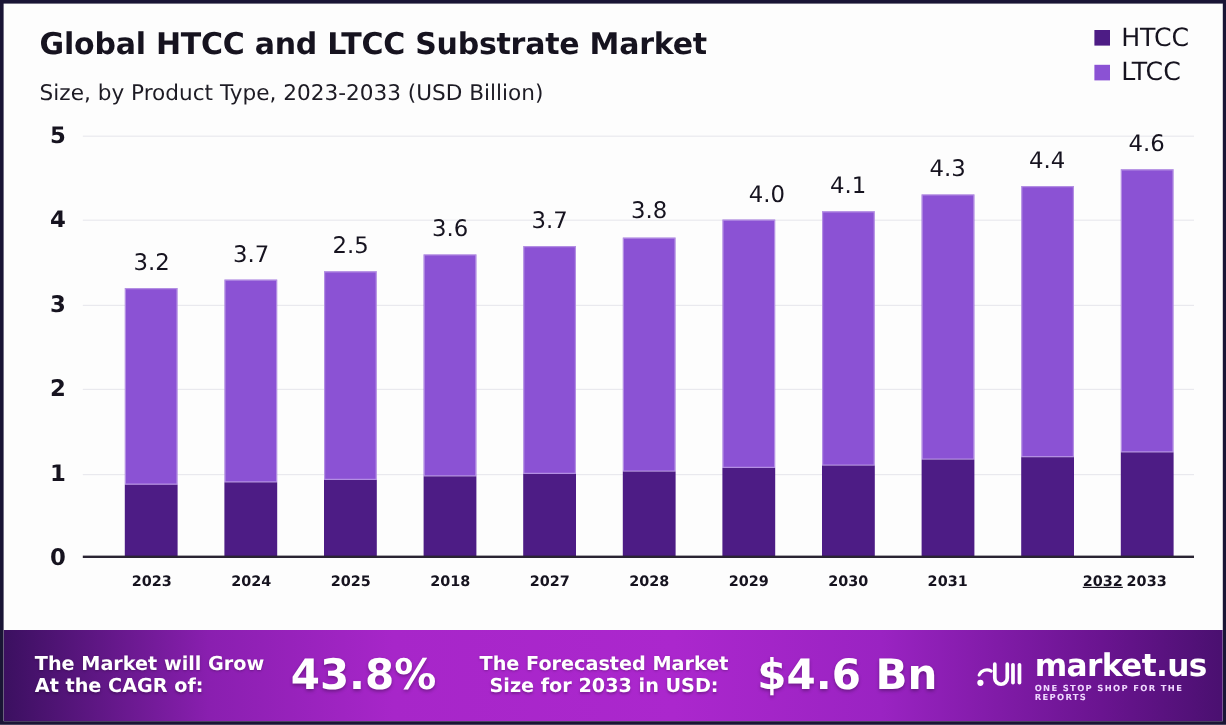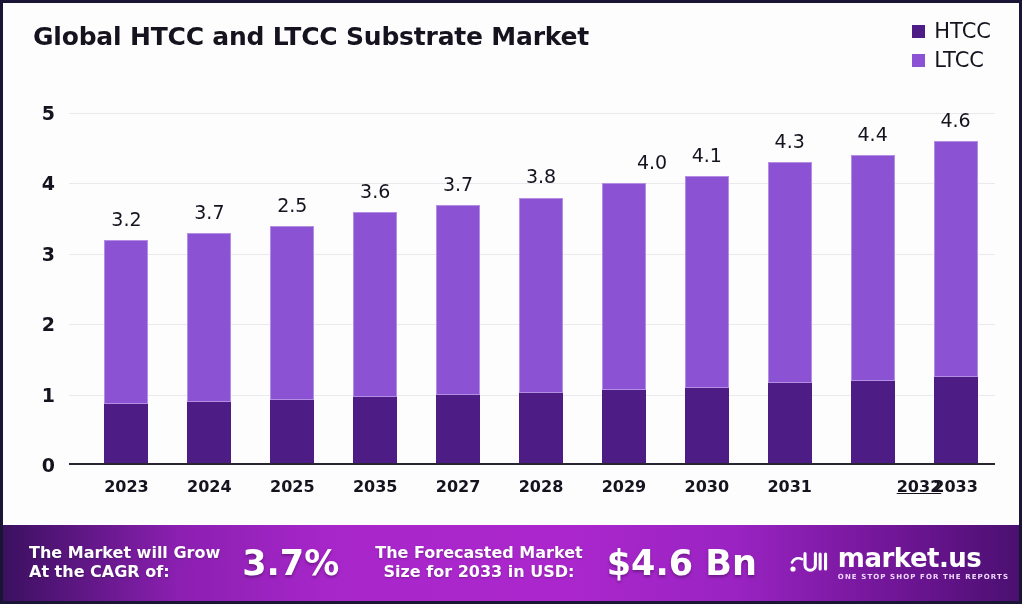--- a/index.html
+++ b/index.html
@@ -60,21 +60,21 @@
   }
   .seg-ltcc{width:100%;box-sizing:border-box;}
   .seg-htcc{width:100%;box-sizing:border-box;}
   .bar-value{
     position:absolute;left:50%;transform:translateX(-50%);
     font-size:19px;color:#16131f;white-space:nowrap;
   }
   .xtick{
     position:absolute;top:364px;left:50%;
     transform:translateX(-50%);
-    font-size:16px;font-weight:bold;color:#16131f;
+    font-size:12px;font-weight:bold;color:#16131f;
     white-space:nowrap;
   }
   
   #banner{
     position:absolute;left:0;right:0;bottom:0;height:76px;
     display:flex;align-items:center;
     background:linear-gradient(90deg,#3b1060 0%,#8a1fb0 17%,#a726c9 32%,#ab27cd 55%,#9a23c2 72%,#6a1490 90%,#4a1070 100%);
     overflow:hidden;
   }
   .banner-text{
@@ -100,20 +100,21 @@
     color:#f0d9ff;font-size:7px;font-weight:bold;letter-spacing:1.1px;
     margin-top:3px;
   }
 </style>
 </head>
 <body>
 
 <div id="frame">
 
   <div id="chart-title">Global HTCC and LTCC Substrate Market</div>
+  <div id="chart-subtitle">Size, by Product Type, 2023-2033 (USD Billion)</div>
 
   <div id="legend">
     <div class="legend-item">
       <span class="legend-swatch" style="background:#4D1C85;"></span>
       <span class="legend-label">HTCC</span>
     </div>
     <div class="legend-item">
       <span class="legend-swatch" style="background:#8B52D4;"></span>
       <span class="legend-label">LTCC</span>
     </div>
@@ -163,21 +164,21 @@
         <div class="bar-value" style="left: 389.091px; top: 59.52px;">3.7</div>
         <div class="bar-group" style="left: 450px; width: 44px; height: 267.52px;">
           <div class="seg-ltcc" style="height: 195.712px; background: rgb(139, 82, 212); box-shadow: rgba(255, 255, 255, 0.35) 0px 0px 0px 1px inset;"></div>
           <div class="seg-htcc" style="height: 71.808px; background: rgb(77, 28, 133);"></div>
         </div>
         <div class="bar-value" style="left: 472px; top: 52.48px;">3.8</div>
         <div class="bar-group" style="left: 532.909px; width: 44px; height: 281.6px;">
           <div class="seg-ltcc" style="height: 206.272px; background: rgb(139, 82, 212); box-shadow: rgba(255, 255, 255, 0.35) 0px 0px 0px 1px inset;"></div>
           <div class="seg-htcc" style="height: 75.328px; background: rgb(77, 28, 133);"></div>
         </div>
-        <div class="bar-value" style="left: 583px; top: 38.4px;">4.0</div>
+        <div class="bar-value" style="left: 570px; top: 38.4px;">4.0</div>
         <div class="bar-group" style="left: 615.818px; width: 44px; height: 288.64px;">
           <div class="seg-ltcc" style="height: 211.2px; background: rgb(139, 82, 212); box-shadow: rgba(255, 255, 255, 0.35) 0px 0px 0px 1px inset;"></div>
           <div class="seg-htcc" style="height: 77.44px; background: rgb(77, 28, 133);"></div>
         </div>
         <div class="bar-value" style="left: 637.818px; top: 31.36px;">4.1</div>
         <div class="bar-group" style="left: 698.727px; width: 44px; height: 302.72px;">
           <div class="seg-ltcc" style="height: 221.056px; background: rgb(139, 82, 212); box-shadow: rgba(255, 255, 255, 0.35) 0px 0px 0px 1px inset;"></div>
           <div class="seg-htcc" style="height: 81.664px; background: rgb(77, 28, 133);"></div>
         </div>
         <div class="bar-value" style="left: 720.727px; top: 17.28px;">4.3</div>
@@ -190,37 +191,37 @@
           <div class="seg-ltcc" style="height: 235.84px; background: rgb(139, 82, 212); box-shadow: rgba(255, 255, 255, 0.35) 0px 0px 0px 1px inset;"></div>
           <div class="seg-htcc" style="height: 88px; background: rgb(77, 28, 133);"></div>
         </div>
         <div class="bar-value" style="left: 886.545px; top: -3.84px;">4.6</div>
       </div>
     <div id="axis-line"></div>
     <div id="xticks">
         <div class="xtick" style="left: 57.4545px;">2023</div>
         <div class="xtick" style="left: 140.364px;">2024</div>
         <div class="xtick" style="left: 223.273px;">2025</div>
-        <div class="xtick" style="left: 306.182px;">2035</div>
+        <div class="xtick" style="left: 306.182px;">2018</div>
         <div class="xtick" style="left: 389.091px;">2027</div>
         <div class="xtick" style="left: 472px; text-align: right;">2028</div>
         <div class="xtick" style="left: 554.909px;">2029</div>
         <div class="xtick" style="left: 637.818px;">2030</div>
         <div class="xtick" style="left: 720.727px;">2031</div>
         <div class="xtick" style="left: 850px; text-decoration: underline;">2032</div>
         <div class="xtick" style="left: 886.545px;">2033</div>
       </div>
   </div>
 
   <div id="banner">
     <div class="banner-text" id="cagr-label">
       <span>The Market will Grow</span><br>
       <span>At the CAGR of:</span>
     </div>
-    <div class="banner-big" id="cagr-value">3.7%</div>
+    <div class="banner-big" id="cagr-value">43.8%</div>
     <div class="banner-text" id="forecast-label">
       <span>The Forecasted Market</span><br>
       <span>Size for 2033 in USD:</span>
     </div>
     <div class="banner-big" id="forecast-value">$4.6 Bn</div>
     <div id="logo">
       <span>
         <svg width="42" height="30" viewBox="0 0 42 30" aria-hidden="true">
           <circle cx="6" cy="23" r="2.6" fill="#ffffff"></circle>
           <path d="M5 16.5 A7 7 0 0 1 15 13.2" stroke="#ffffff" stroke-width="2.6" fill="none" stroke-linecap="round"></path>

